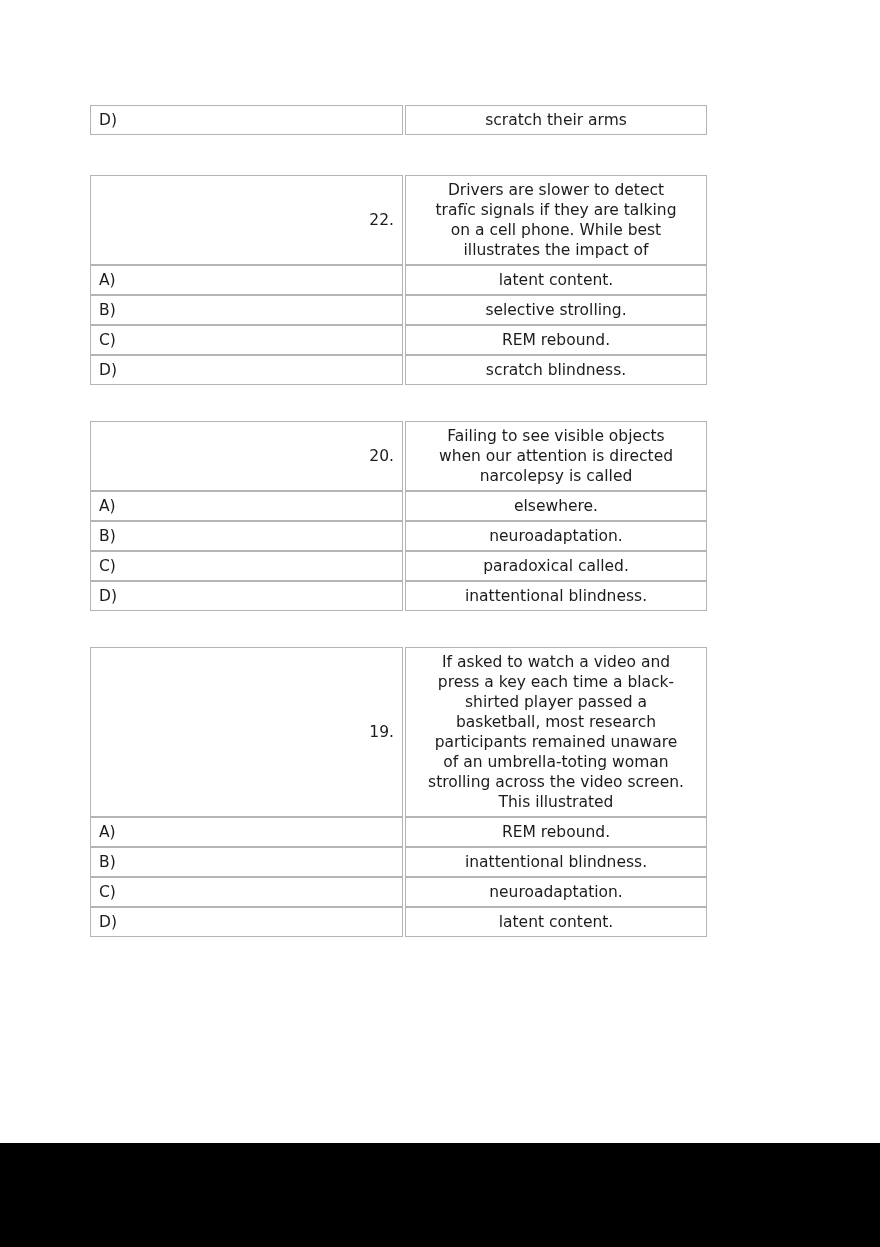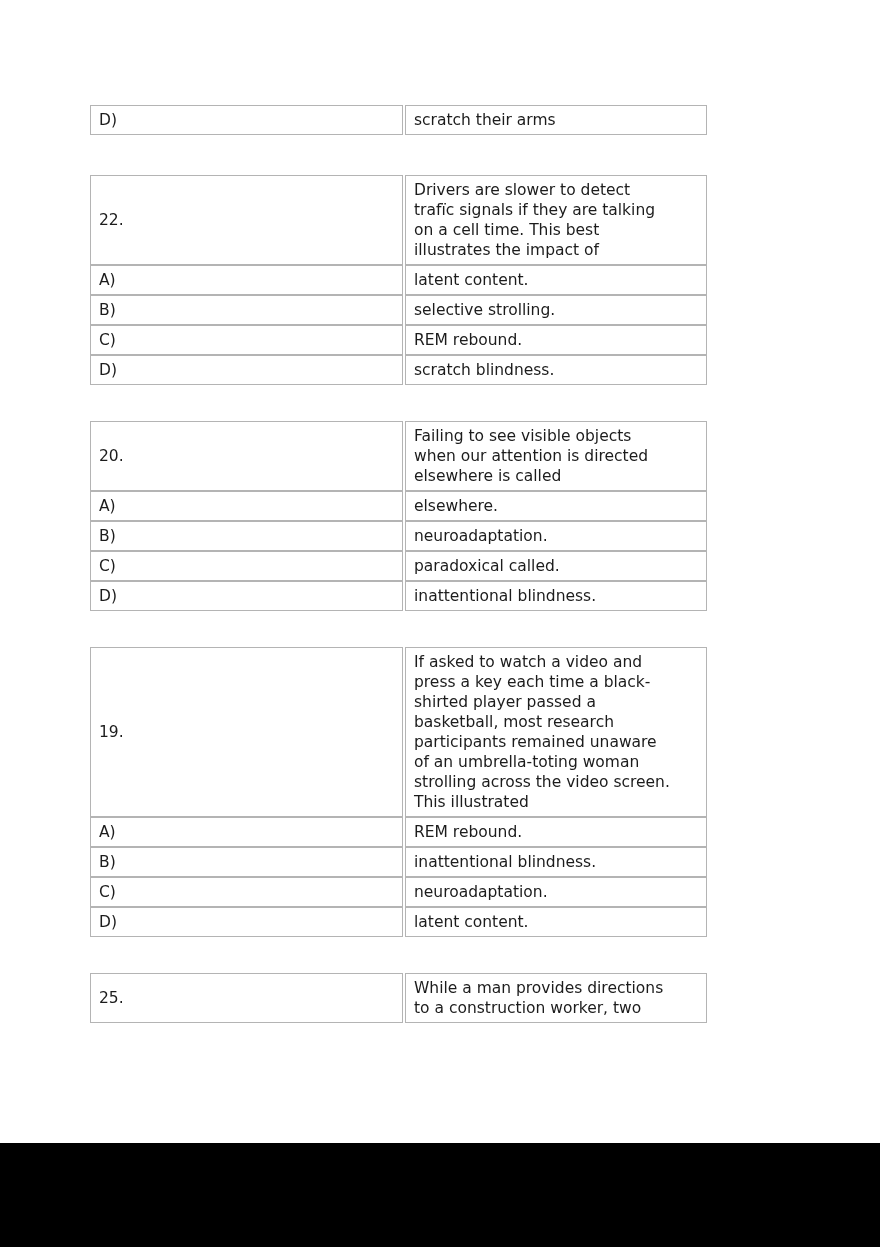--- a/index.html
+++ b/index.html
@@ -38,27 +38,28 @@
     border: 1px solid #b4b4b4;
     padding: 4px 8px;
     font-size: 15.5px;
     line-height: 20px;
     color: #1c1c1c;
     vertical-align: middle;
     overflow: hidden;
   }
   td.c-num {
     width: 313px;
+    text-align: right;
   }
   td.c-label {
     width: 313px;
     text-align: left;
   }
   td.c-text {
-    text-align: left;
+    text-align: center;
     white-space: pre-line;
   }
   .viewer-bottom {
     width: 880px;
     height: 104px;
     background: #000000;
   }
 </style>
 </head>
 <body>
@@ -72,21 +73,21 @@
             <td class="c-text">scratch their arms</td>
           </tr>
         </tbody>
       </table>
       <table class="qtable">
         <tbody>
           <tr>
             <td class="c-num">22.</td>
             <td class="c-text">Drivers are slower to detect
 trafïc signals if they are talking
-on a cell time. This best
+on a cell phone. While best
 illustrates the impact of</td>
           </tr>
           <tr>
             <td class="c-label">A)</td>
             <td class="c-text">latent content.</td>
           </tr>
           <tr>
             <td class="c-label">B)</td>
             <td class="c-text">selective strolling.</td>
           </tr>
@@ -99,21 +100,21 @@
             <td class="c-text">scratch blindness.</td>
           </tr>
         </tbody>
       </table>
       <table class="qtable">
         <tbody>
           <tr>
             <td class="c-num">20.</td>
             <td class="c-text">Failing to see visible objects
 when our attention is directed
-elsewhere is called</td>
+narcolepsy is called</td>
           </tr>
           <tr>
             <td class="c-label">A)</td>
             <td class="c-text">elsewhere.</td>
           </tr>
           <tr>
             <td class="c-label">B)</td>
             <td class="c-text">neuroadaptation.</td>
           </tr>
           <tr>
@@ -150,24 +151,15 @@
           <tr>
             <td class="c-label">C)</td>
             <td class="c-text">neuroadaptation.</td>
           </tr>
           <tr>
             <td class="c-label">D)</td>
             <td class="c-text">latent content.</td>
           </tr>
         </tbody>
       </table>
-      <table class="qtable">
-        <tbody>
-          <tr>
-            <td class="c-num">25.</td>
-            <td class="c-text">While a man provides directions
-to a construction worker, two</td>
-          </tr>
-        </tbody>
-      </table>
     </div>
 </div>
 <div class="viewer-bottom"></div>
 
 </body></html>

